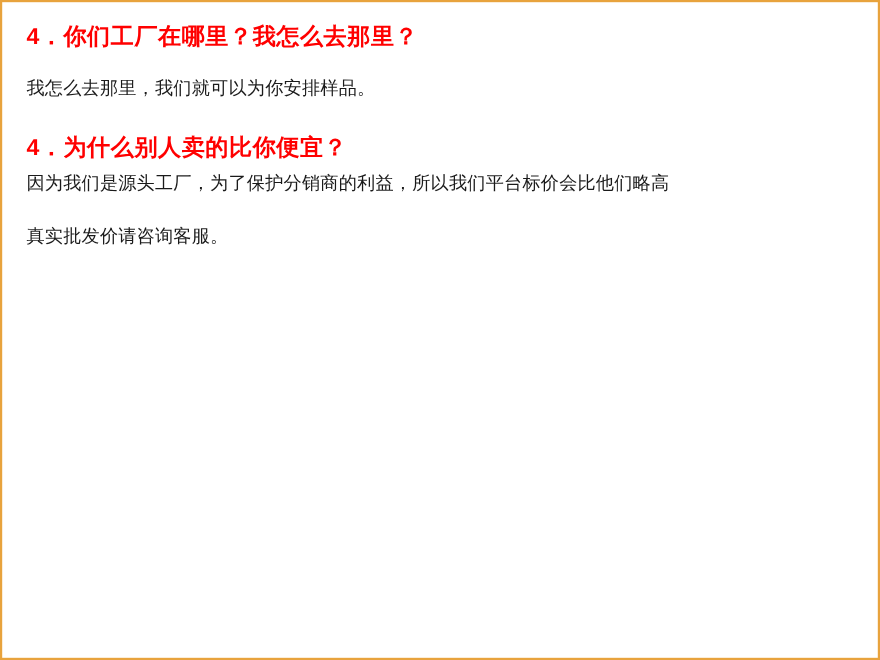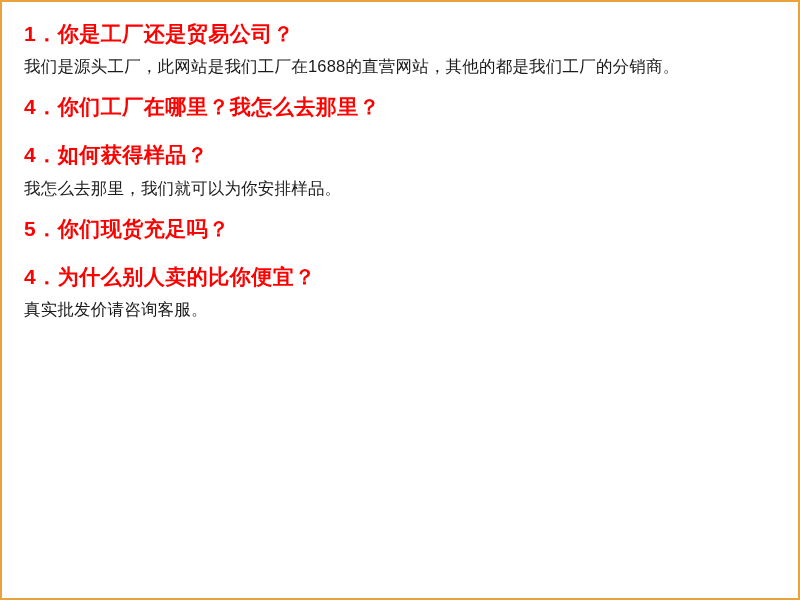--- a/index.html
+++ b/index.html
@@ -42,47 +42,42 @@
   }
   .faq-a {
     color: #1a1a1a;
     font-size: 16.5px;
     line-height: 1.5;
     margin: 0;
     letter-spacing: 0.2px;
     white-space: nowrap;
   }
   .faq-a + .faq-a {
-    margin-top: 11px;
+    margin-top: 23px;
   }
 </style>
 </head>
 <body>
 
 <div id="faq-panel">
   <div class="faq-list">
 
-    <div class="faq-item">
-      <p class="faq-q">1．你是工厂还是贸易公司？</p>
-      <p class="faq-a">我们是源头工厂，此网站是我们工厂在1688的直营网站，其他的都是我们工厂的分销商。</p>
-    </div>
 
     <div class="faq-item">
       <p class="faq-q">4．你们工厂在哪里？我怎么去那里？</p>
     </div>
 
 
     <div class="faq-item">
-      <p class="faq-q">4．如何获得样品？</p>
       <p class="faq-a">我怎么去那里，我们就可以为你安排样品。</p>
     </div>
 
     <div class="faq-item">
-      <p class="faq-q">5．你们现货充足吗？</p>
     </div>
 
     <div class="faq-item">
       <p class="faq-q">4．为什么别人卖的比你便宜？</p>
+      <p class="faq-a">因为我们是源头工厂，为了保护分销商的利益，所以我们平台标价会比他们略高</p>
       <p class="faq-a">真实批发价请咨询客服。</p>
     </div>
 
   </div>
 </div>
 
 </body></html>

